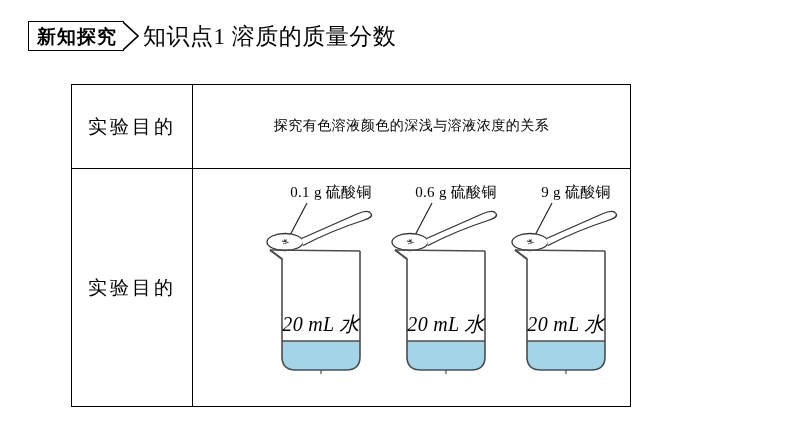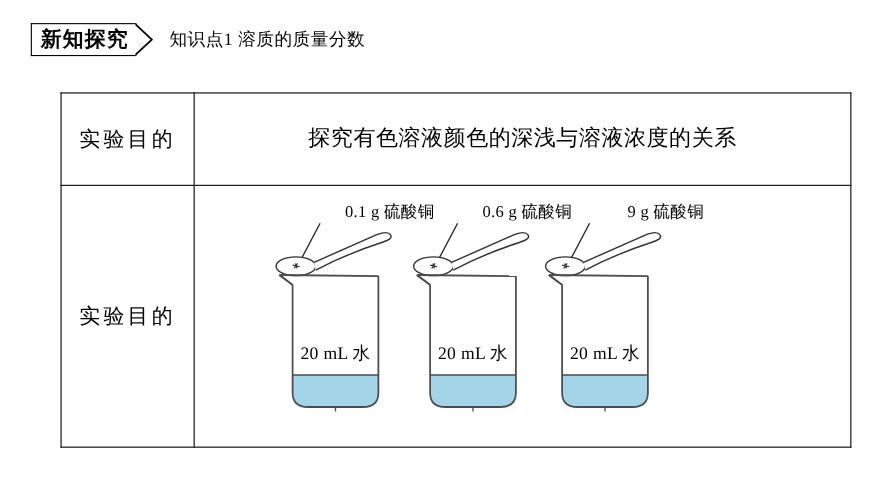--- a/index.html
+++ b/index.html
@@ -43,52 +43,52 @@
     line-height: 1;
     white-space: nowrap;
   }
   #badge-arrow {
     width: 17px;
     height: 30px;
     margin-left: -1px;
     display: block;
   }
   #breadcrumb-title {
-    font-size: 16px;
-    margin-left: 15px;
+    font-size: 23px;
+    margin-left: 4px;
     white-space: nowrap;
     letter-spacing: 0.5px;
     font-family: Liberation Serif, serif;
   }
 
   
   #experiment-table {
     position: absolute;
-    left: 55px;
+    left: 71px;
     top: 84px;
-    width: 719px;
+    width: 560px;
     height: 322px;
     box-sizing: border-box;
     border-collapse: collapse;
   }
   #experiment-table td {
     border: 1.2px solid #000;
     padding: 0;
     vertical-align: middle;
   }
   td.row-label {
     width: 120px;
     text-align: center;
     font-size: 19px;
     letter-spacing: 3px;
     padding-left: 4px;
   }
   td.row-content-purpose {
     text-align: center;
-    font-size: 20px;
+    font-size: 14px;
     line-height: 1.45;
     padding: 7px 22px 9px 22px;
     letter-spacing: 0.5px;
   }
   tr#row-purpose { height: 84px; }
   tr#row-procedure { height: 238px; }
   td.row-content-procedure {
     position: relative;
     vertical-align: top;
   }
@@ -103,44 +103,45 @@
     position: absolute;
     top: 0;
     width: 160px;
     height: 100%;
   }
   .chem-label {
     position: absolute;
     top: 14px;
     left: 0;
     width: 160px;
-    text-align: right;
+    text-align: center;
     font-size: 15px;
     white-space: nowrap;
     letter-spacing: 0.3px;
   }
   .spoon-svg {
     position: absolute;
     top: 32px;
     left: 10px;
   }
   .beaker-svg {
     position: absolute;
     top: 76px;
     left: 17px;
   }
   .beaker-text {
     position: absolute;
     top: 142px;
     left: 17px;
     width: 106px;
     text-align: center;
-    font-size: 16px;
+    font-size: 20px;
     white-space: nowrap;
     letter-spacing: 0.3px;
+    font-style: italic;
   }
 </style>
 </head>
 <body>
 
 <div id="header-bar">
   <div id="section-badge">
     <span id="section-badge-label">新知探究</span>
   </div>
   <svg id="badge-arrow" viewBox="0 0 17 30" preserveAspectRatio="none">

